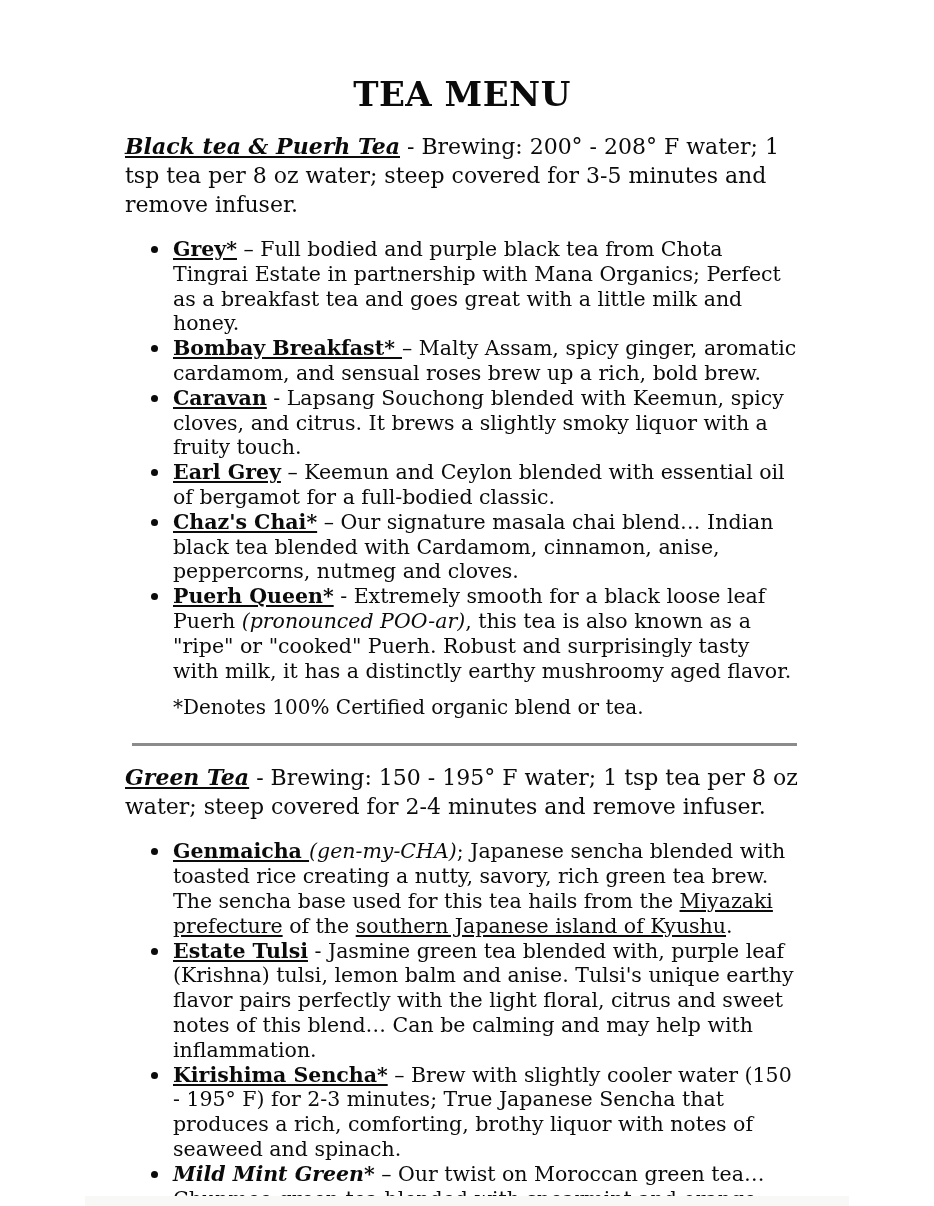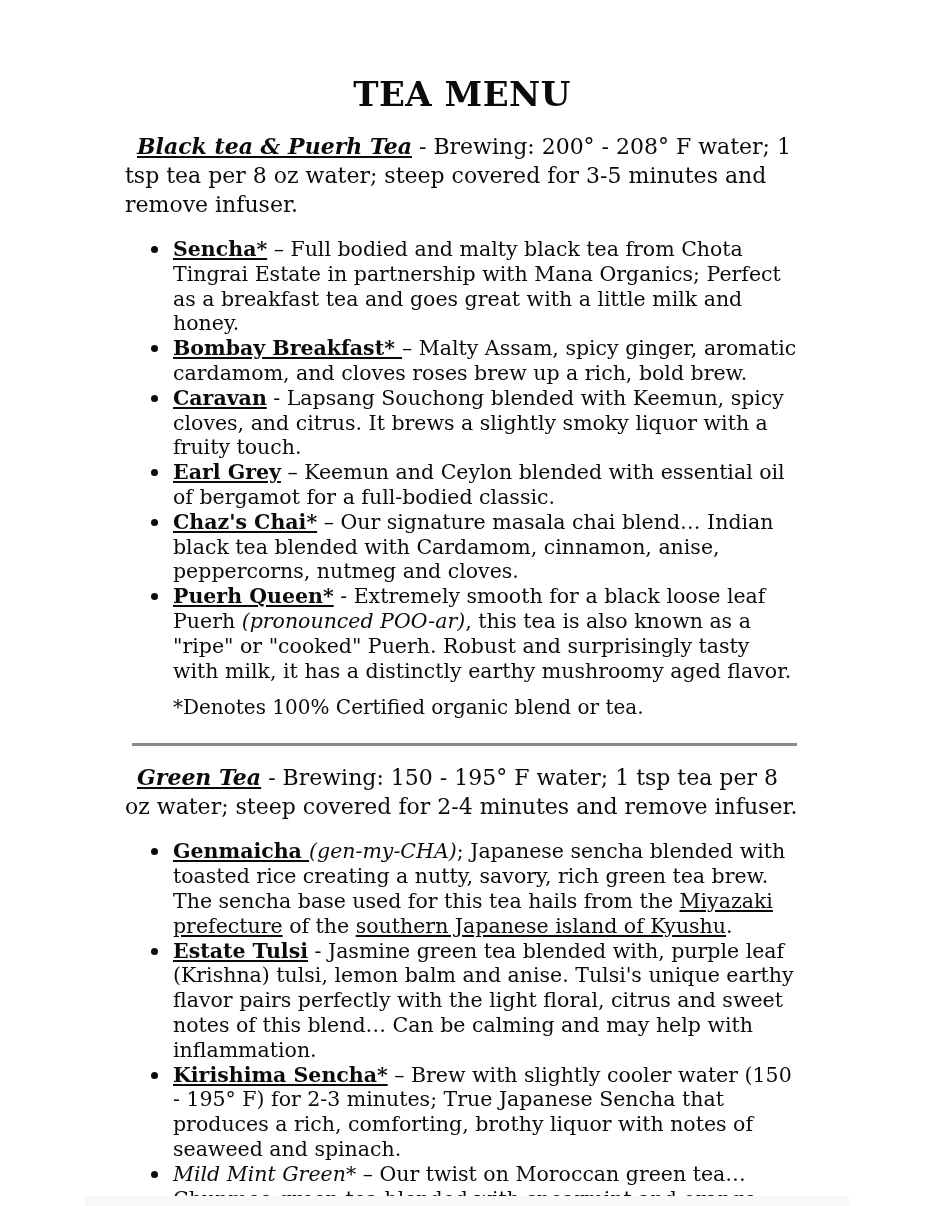--- a/index.html
+++ b/index.html
@@ -24,42 +24,41 @@
   }
   .heading {
     font-size: 22px;
     line-height: 29px;
     margin: 0 0 18px 0;
   }
   .heading-name {
     font-weight: bold;
     font-style: italic;
     text-decoration: underline;
-    margin-left: 12px;
   }
   ul.tea-list {
     list-style: none;
     margin: 0;
     padding: 0;
     font-size: 20.5px;
     line-height: 24.8px;
   }
   li.tea-item { position: relative; padding-left: 48px; }
   .bullet {
     position: absolute;
     left: 26px;
     top: 9px;
     width: 7px;
     height: 7px;
     border-radius: 50%;
     background: #0b0b0b;
   }
   .seg-plain {}
   .seg-name { font-weight: bold; text-decoration: underline; }
-  .seg-nameitalic { font-weight: normal; font-style: italic; }
+  .seg-nameitalic { font-weight: bold; font-style: italic; }
   .seg-italic { font-style: italic; margin-top: 32px; }
   .seg-underline { text-decoration: underline; margin-top: 34px; }
   .footnote {
     font-weight: normal;
     font-size: 20px;
     margin: 12px 0 0 48px;
   }
   .divider {
     height: 3px;
     background: #8b8b8b;
@@ -77,22 +76,22 @@
 </style>
 </head>
 <body>
 
 <div class="page">
   <h1 class="title">TEA MENU</h1>
   <div>
       <section class="section">
         <p class="heading"><span class="heading-name">Black tea &amp; Puerh Tea</span><span class="heading-rest"> - Brewing: 200° - 208° F water; 1 tsp tea per 8 oz water; steep covered for 3-5 minutes and remove infuser.</span></p>
         <ul class="tea-list">
-          <li class="tea-item"><span class="bullet"></span><span class="seg-name">Sencha*</span><span class="seg-plain"> – Full bodied and malty black tea from Chota Tingrai Estate in partnership with Mana Organics; Perfect as a breakfast tea and goes great with a little milk and honey.</span></li>
-          <li class="tea-item"><span class="bullet"></span><span class="seg-name">Bombay Breakfast* </span><span class="seg-plain">– Malty Assam, spicy ginger, aromatic cardamom, and cloves roses brew up a rich, bold brew.</span></li>
+          <li class="tea-item"><span class="bullet"></span><span class="seg-name">Grey*</span><span class="seg-plain"> – Full bodied and purple black tea from Chota Tingrai Estate in partnership with Mana Organics; Perfect as a breakfast tea and goes great with a little milk and honey.</span></li>
+          <li class="tea-item"><span class="bullet"></span><span class="seg-name">Bombay Breakfast* </span><span class="seg-plain">– Malty Assam, spicy ginger, aromatic cardamom, and sensual roses brew up a rich, bold brew.</span></li>
           <li class="tea-item"><span class="bullet"></span><span class="seg-name">Caravan</span><span class="seg-plain"> - Lapsang Souchong blended with Keemun, spicy cloves, and citrus. It brews a slightly smoky liquor with a fruity touch.</span></li>
           <li class="tea-item"><span class="bullet"></span><span class="seg-name">Earl Grey</span><span class="seg-plain"> – Keemun and Ceylon blended with essential oil of bergamot for a full-bodied classic.</span></li>
           <li class="tea-item"><span class="bullet"></span><span class="seg-name">Chaz's Chai*</span><span class="seg-plain"> – Our signature masala chai blend… Indian black tea blended with Cardamom, cinnamon, anise, peppercorns, nutmeg and cloves.</span></li>
           <li class="tea-item"><span class="bullet"></span><span class="seg-name">Puerh Queen*</span><span class="seg-plain"> - Extremely smooth for a black loose leaf Puerh </span><span class="seg-italic">(pronounced POO-ar)</span><span class="seg-plain">, this tea is also known as a "ripe" or "cooked" Puerh. Robust and surprisingly tasty with milk, it has a distinctly earthy mushroomy aged flavor.</span></li>
         </ul>
         <p class="footnote">*Denotes 100% Certified organic blend or tea.</p>
       </section>
       <div class="divider" style="background: rgb(139, 139, 139);"></div>
       <section class="section">
         <p class="heading"><span class="heading-name">Green Tea</span><span class="heading-rest"> - Brewing: 150 - 195° F water; 1 tsp tea per 8 oz water; steep covered for 2-4 minutes and remove infuser.</span></p>

